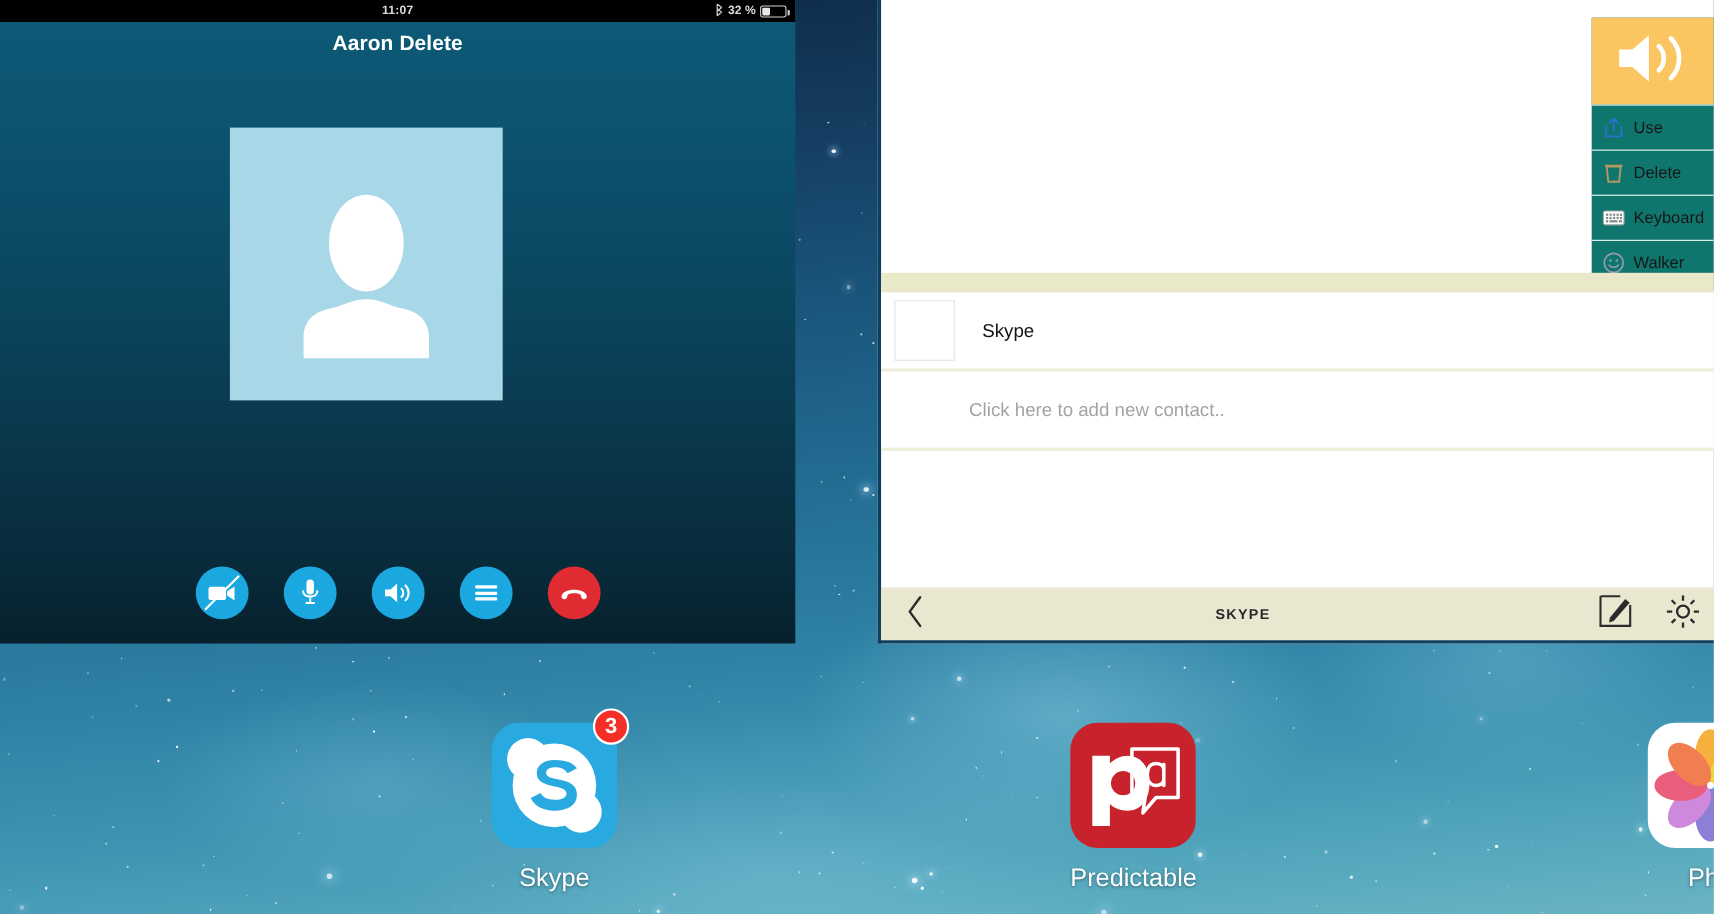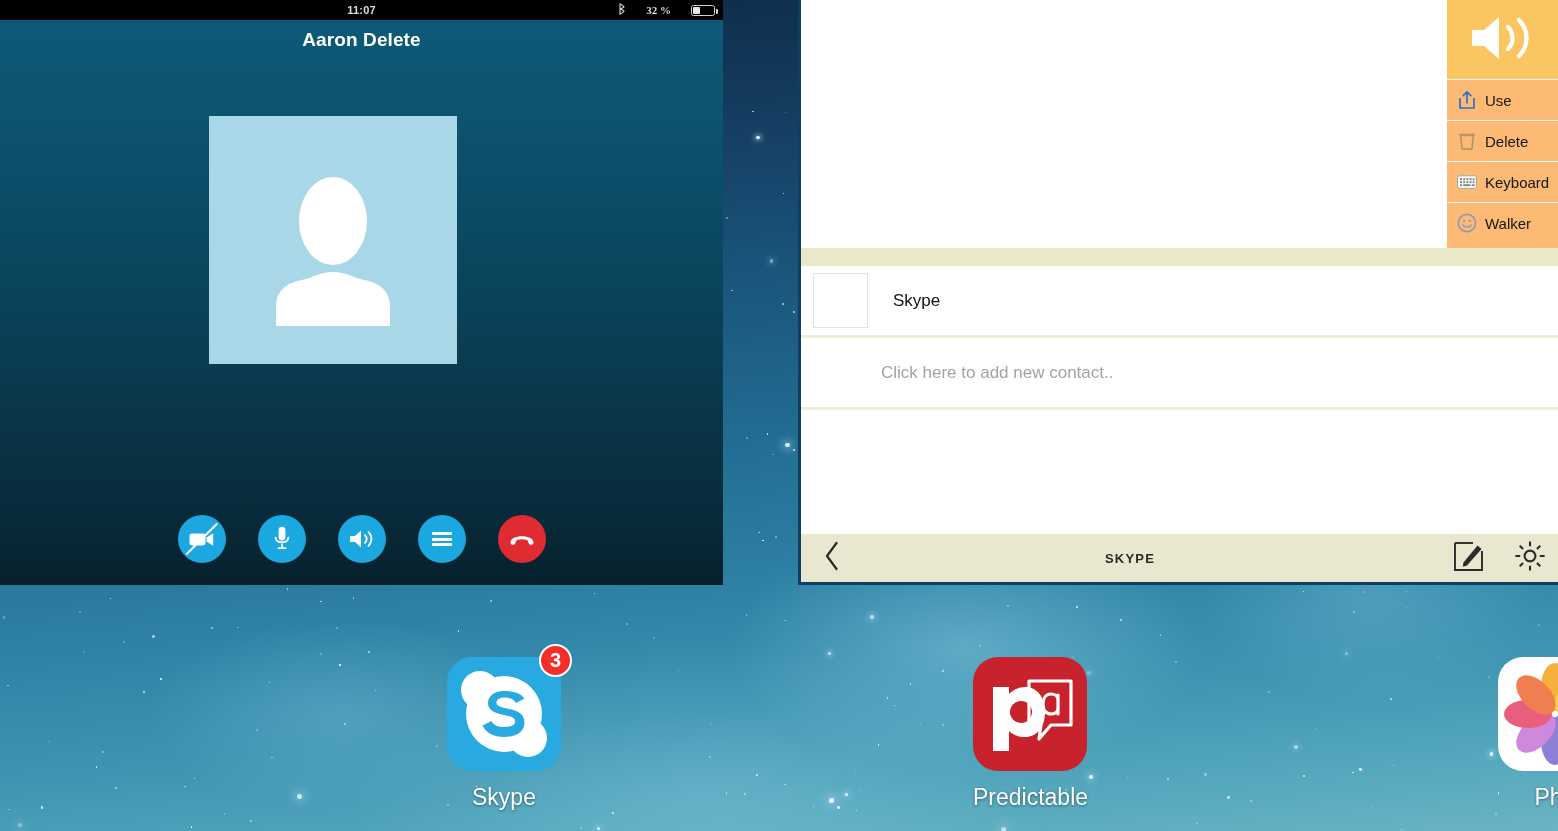--- a/index.html
+++ b/index.html
@@ -36,22 +36,22 @@
     position: relative; height: 20px;
     background: #000; color: #dcdcdc;
     font-size: 11px; font-weight: bold;
   }
   #call-clock {
     position: absolute; left: 0; right: 0; top: 4px;
     text-align: center; letter-spacing: .2px;
   }
   #call-sb-right {
     position: absolute; right: 8px; top: 3px;
-    display: flex; align-items: center; gap: 20px;
-    font-size: 11px; font-weight: bold; font-family: Liberation Serif, serif;
+    display: flex; align-items: center; gap: 4px;
+    font-size: 11px; font-weight: bold;
   }
   .bt-glyph { font-size: 12px; line-height: 1; }
   #battery-shell {
     width: 24px; height: 11px;
     border: 1.3px solid #cfcfcf; border-radius: 2.5px;
     position: relative; display: inline-block;
   }
   #battery-shell::after {
     content: ''; position: absolute; right: -3.6px; top: 3px;
     width: 2px; height: 5px; background: #cfcfcf; border-radius: 0 1px 1px 0;
@@ -118,23 +118,23 @@
     display: inline;
   }
   #text-caret {
     display: inline-block;
     width: 2px; height: 34px;
     background: #4a7fd4;
     vertical-align: -7px;
     margin-left: 7px;
   }
   #aac-sidebar {
-    position: absolute; right: 0; top: 0;
+    position: absolute; right: 0; top: 16px;
     width: 111px; height: 248px;
-    background: #fdba74;
+    background: #0f766e;
   }
   #speak-button {
     height: 79px; background: #fbc662;
     display: flex; align-items: center; justify-content: center;
     cursor: pointer;
   }
   .side-item {
     height: 41px;
     display: flex; align-items: center; gap: 7px;
     padding-left: 9px;

